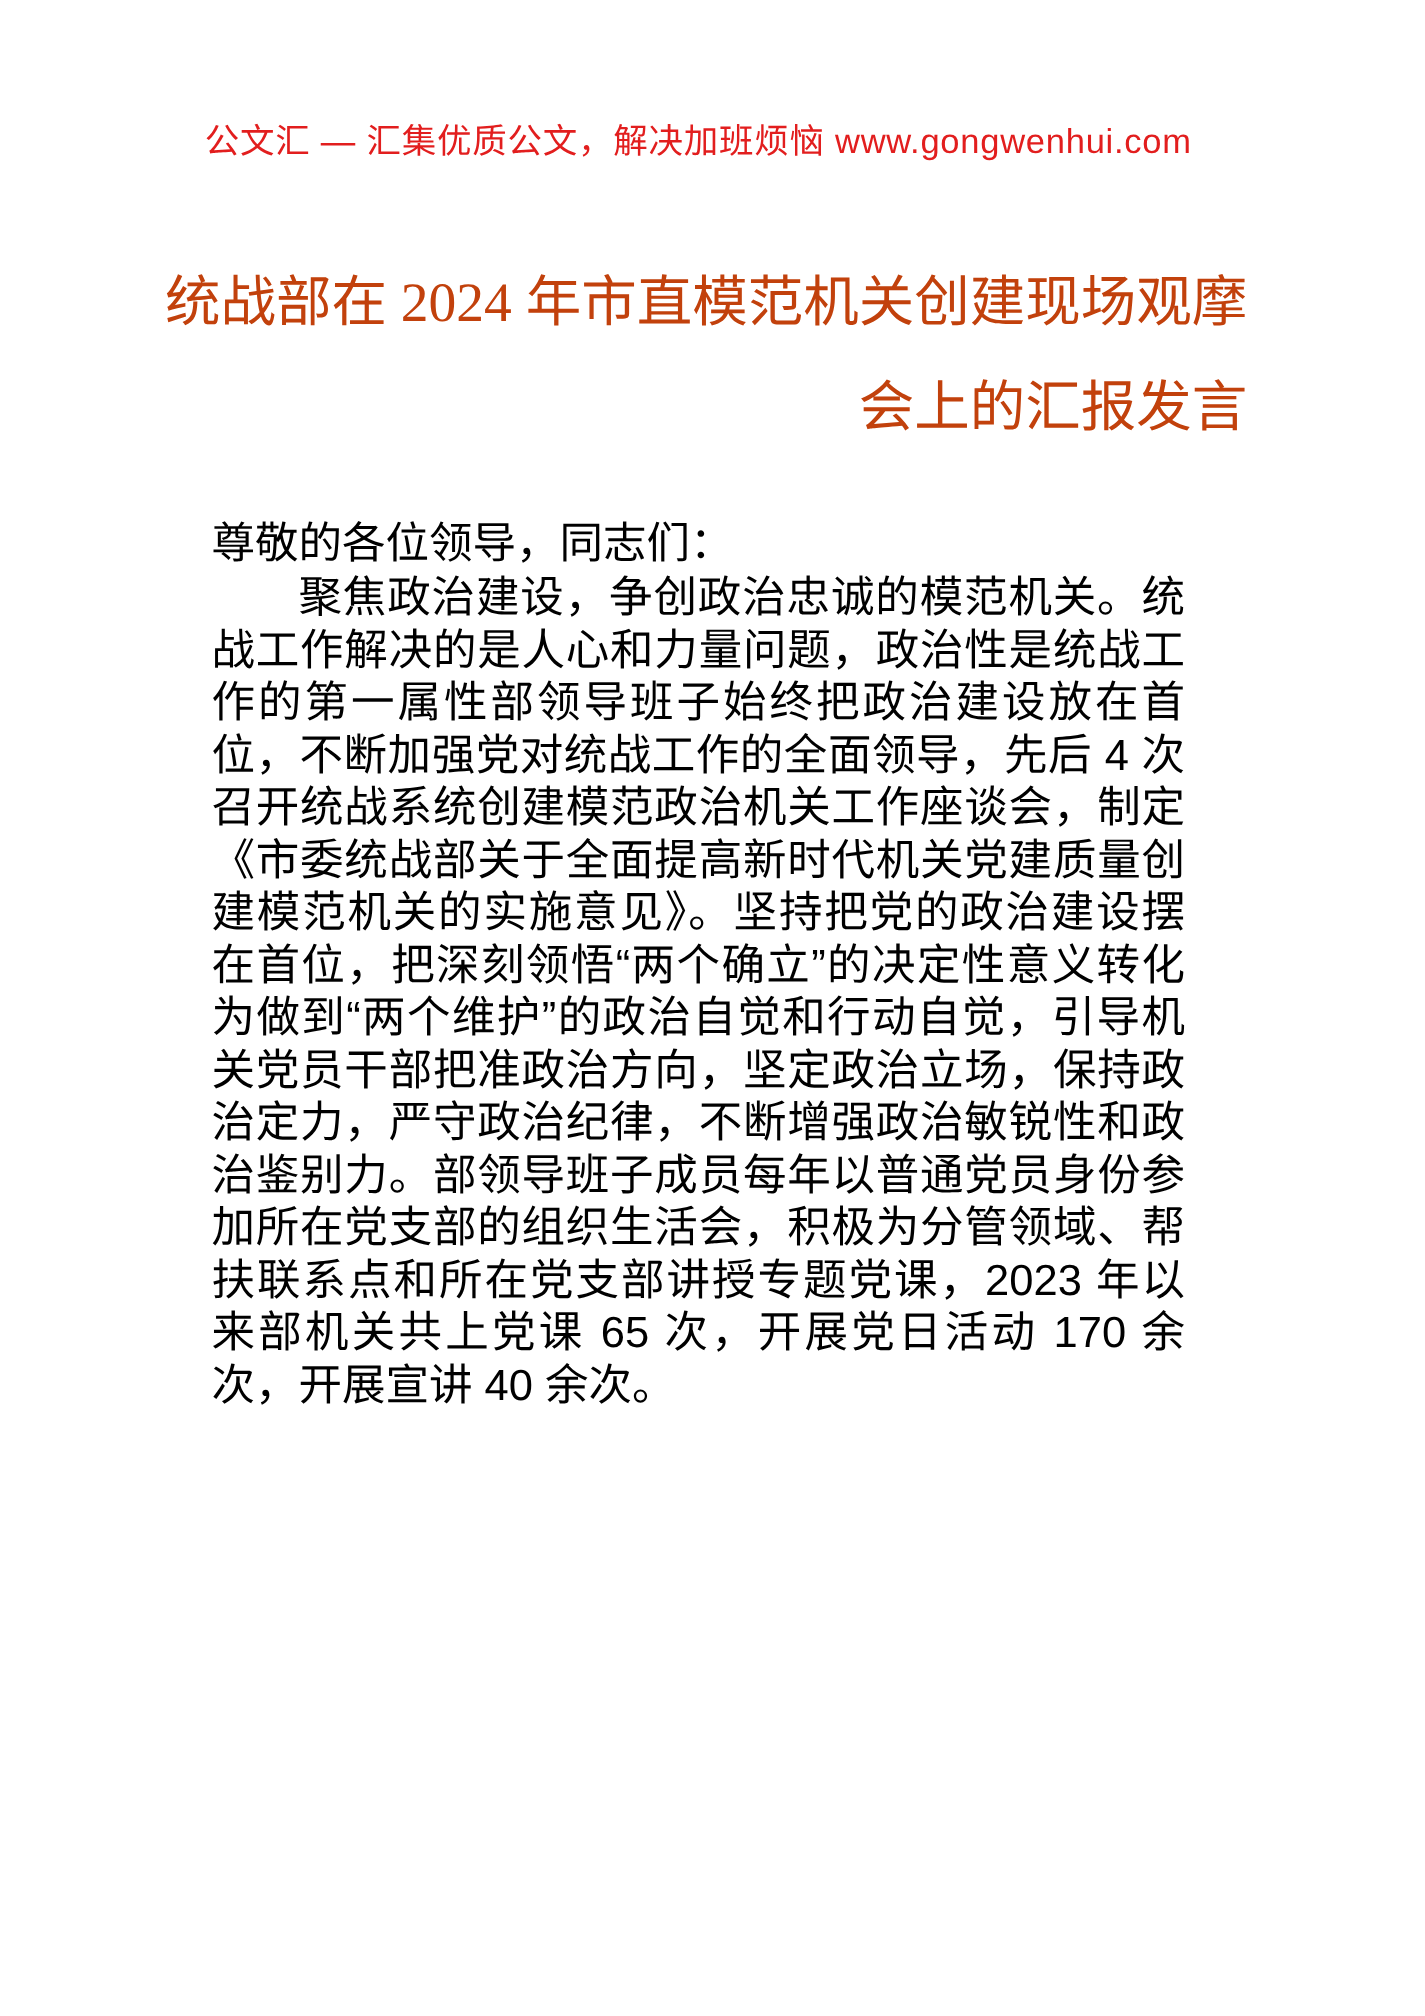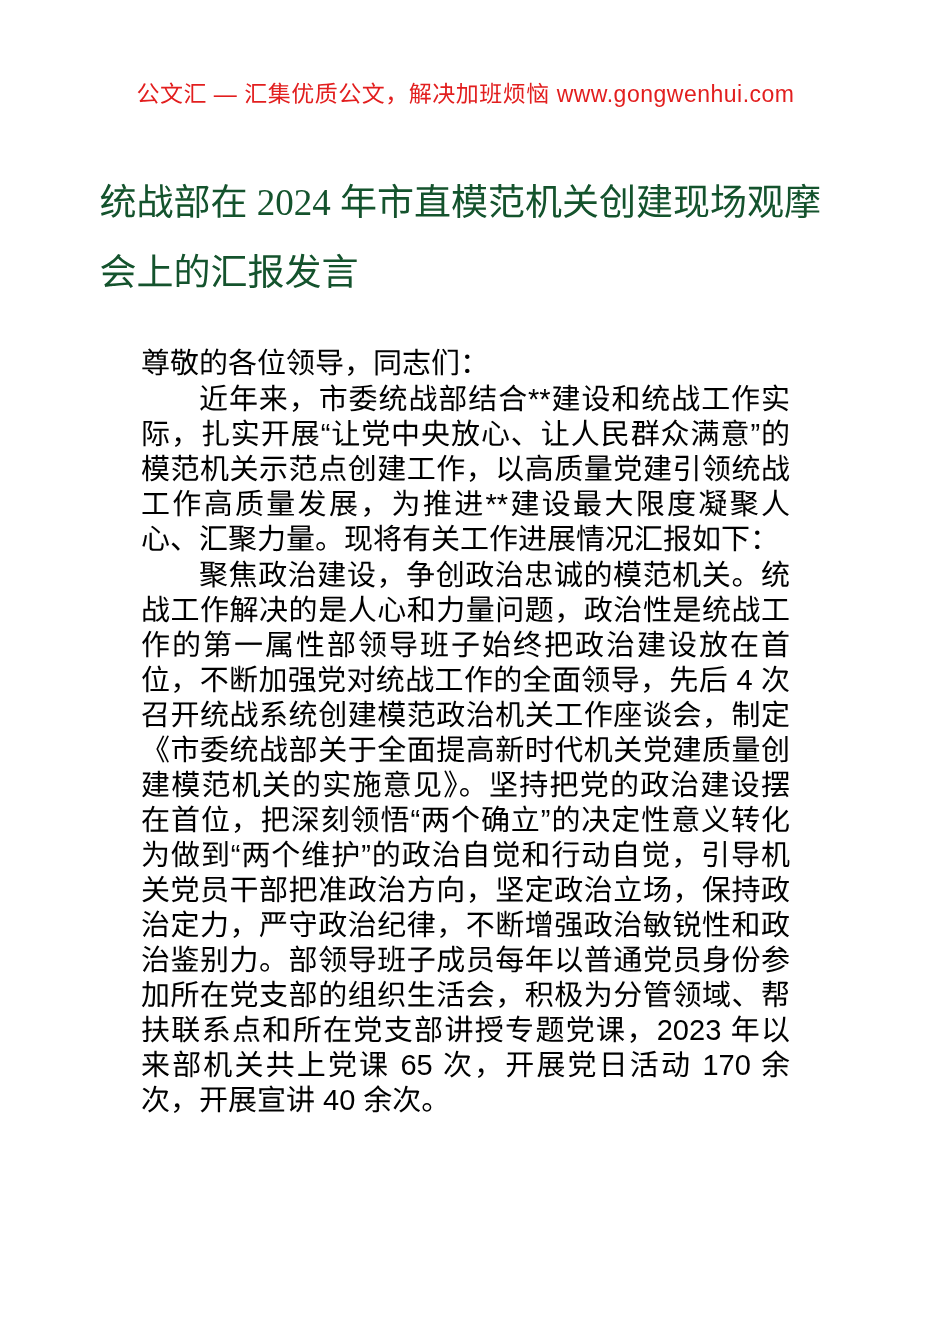--- a/index.html
+++ b/index.html
@@ -21,26 +21,26 @@
     text-align: center;
     font-size: 23px;
     line-height: 28px;
     color: #e21e1e;
     letter-spacing: 0.5px;
     white-space: nowrap;
   }
   .doc-title {
     margin: 60px auto 0 auto;
     width: 732px;
-    text-align: left;
+    text-align: right;
     font-family: "Liberation Serif", serif;
     font-weight: normal;
     font-size: 37px;
     line-height: 70px;
-    color: #14532d;
+    color: #c2410c;
   }
   .doc-body {
     margin: 38px 140px 0 140px;
     font-size: 29px;
     line-height: 35px;
     text-align: justify;
     color: #000000;
   }
   .doc-body p {
     margin: 1px;
@@ -54,17 +54,16 @@
 <body>
 
 <div class="page">
 
   <div class="promo-banner">公文汇 — 汇集优质公文，解决加班烦恼 www.gongwenhui.com</div>
 
   <h1 class="doc-title">统战部在 2024 年市直模范机关创建现场观摩会上的汇报发言</h1>
 
   <div class="doc-body">
     <p>尊敬的各位领导，同志们：</p>
-    <p class="indent">近年来，市委统战部结合**建设和统战工作实际，扎实开展“让党中央放心、让人民群众满意”的模范机关示范点创建工作，以高质量党建引领统战工作高质量发展，为推进**建设最大限度凝聚人心、汇聚力量。现将有关工作进展情况汇报如下：</p>
     <p class="indent">聚焦政治建设，争创政治忠诚的模范机关。统战工作解决的是人心和力量问题，政治性是统战工作的第一属性部领导班子始终把政治建设放在首位，不断加强党对统战工作的全面领导，先后 4 次召开统战系统创建模范政治机关工作座谈会，制定《市委统战部关于全面提高新时代机关党建质量创建模范机关的实施意见》。坚持把党的政治建设摆在首位，把深刻领悟“两个确立”的决定性意义转化为做到“两个维护”的政治自觉和行动自觉，引导机关党员干部把准政治方向，坚定政治立场，保持政治定力，严守政治纪律，不断增强政治敏锐性和政治鉴别力。部领导班子成员每年以普通党员身份参加所在党支部的组织生活会，积极为分管领域、帮扶联系点和所在党支部讲授专题党课，2023 年以来部机关共上党课 65 次，开展党日活动 170 余次，开展宣讲 40 余次。</p>
   </div>
 
 </div>
 
 </body></html>

